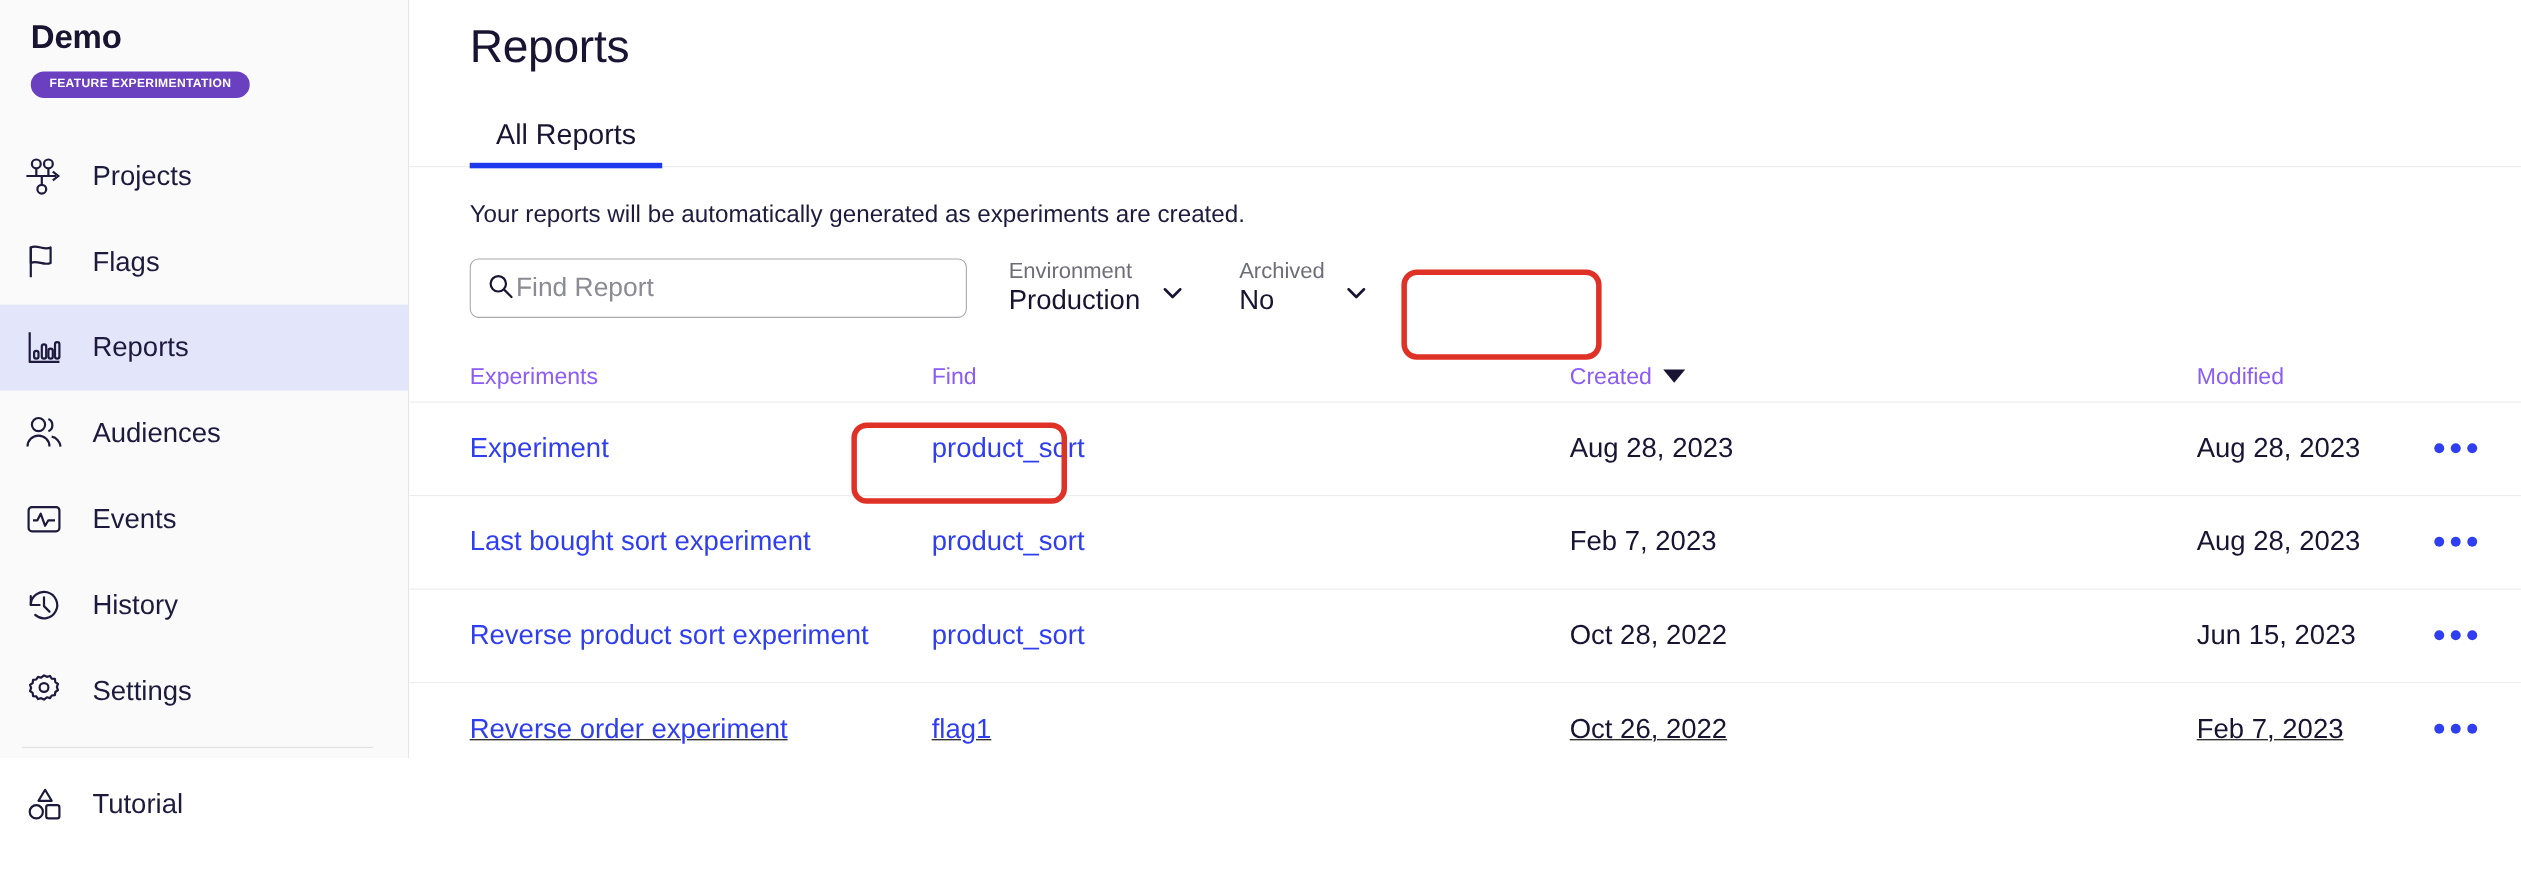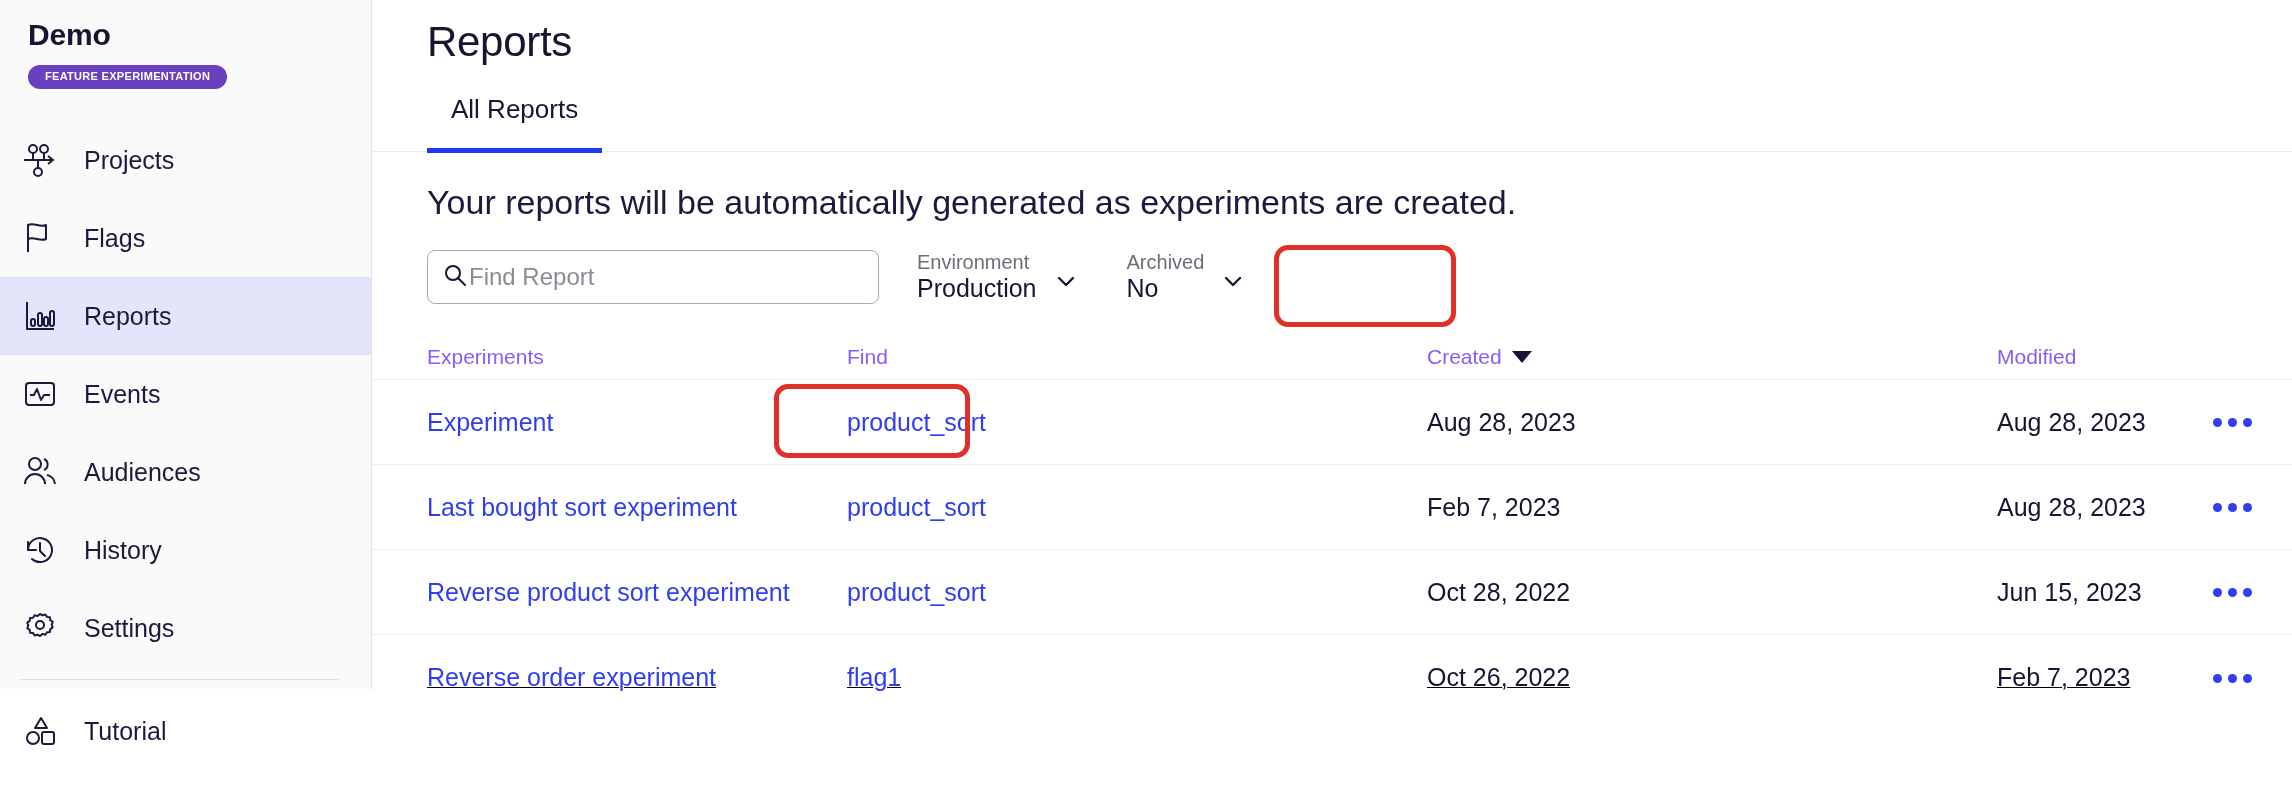--- a/index.html
+++ b/index.html
@@ -95,39 +95,40 @@
     font-weight: 400;
     color: #181432;
     padding: 18px 0 0 55px;
     letter-spacing: -0.3px;
   }
   .tabbar {
     margin-top: 30px;
     padding-left: 55px;
     border-bottom: 1px solid #ececf0;
     display: flex;
+    align-items: flex-end;
     height: 56px;
   }
   .tab {
     font-size: 26px;
     color: #181432;
     padding: 0 24px 16px 24px;
     position: relative;
     cursor: pointer;
     line-height: 1;
   }
   .tab.active::after {
     content: "";
     position: absolute;
     left: 0; right: 0; bottom: -2px;
     height: 5px;
     background: #1d3aec;
   }
   .blurb {
-    font-size: 34px;
+    font-size: 22px;
     color: #1d1a3d;
     padding: 30px 0 0 55px;
     line-height: 1.2;
   }
 
   
   .filters {
     display: flex;
     align-items: center;
     padding: 24px 0 0 55px;
@@ -295,38 +296,38 @@
             <rect x="18" y="17" width="4" height="13" rx="2"></rect>
             <rect x="24" y="21" width="4" height="9" rx="2"></rect>
             <rect x="30" y="15" width="4" height="15" rx="2"></rect>
           </svg>
         </span>
         <span class="nav-label">Reports</span>
       </div>
 
       <div class="nav-item">
         <span class="nav-icon">
-          <svg width="40" height="40" viewBox="0 0 40 40" fill="none" stroke="#1d1a3d" stroke-width="2" stroke-linejoin="round">
-            <rect x="6" y="9" width="28" height="22" rx="3"></rect>
-            <path d="M10 21h4l3-6 4 11 3-5h6"></path>
-          </svg>
-        </span>
-        <span class="nav-label">Events</span>
-      </div>
-
-      <div class="nav-item">
-        <span class="nav-icon">
           <svg width="40" height="40" viewBox="0 0 40 40" fill="none" stroke="#1d1a3d" stroke-width="2">
             <circle cx="15" cy="12" r="6"></circle>
             <path d="M24 7a6 6 0 010 11"></path>
             <path d="M5 32a10 10 0 0120 0"></path>
             <path d="M27 23a10 10 0 018 9"></path>
           </svg>
         </span>
         <span class="nav-label">Audiences</span>
+      </div>
+
+      <div class="nav-item">
+        <span class="nav-icon">
+          <svg width="40" height="40" viewBox="0 0 40 40" fill="none" stroke="#1d1a3d" stroke-width="2" stroke-linejoin="round">
+            <rect x="6" y="9" width="28" height="22" rx="3"></rect>
+            <path d="M10 21h4l3-6 4 11 3-5h6"></path>
+          </svg>
+        </span>
+        <span class="nav-label">Events</span>
       </div>
 
       <div class="nav-item">
         <span class="nav-icon">
           <svg width="40" height="40" viewBox="0 0 40 40" fill="none" stroke="#1d1a3d" stroke-width="2" stroke-linecap="round" stroke-linejoin="round">
             <path d="M8 20a12 12 0 1 1 4 9"></path>
             <path d="M8 12v8h8"></path>
             <path d="M20 13v8l5 5"></path>
           </svg>
         </span>

